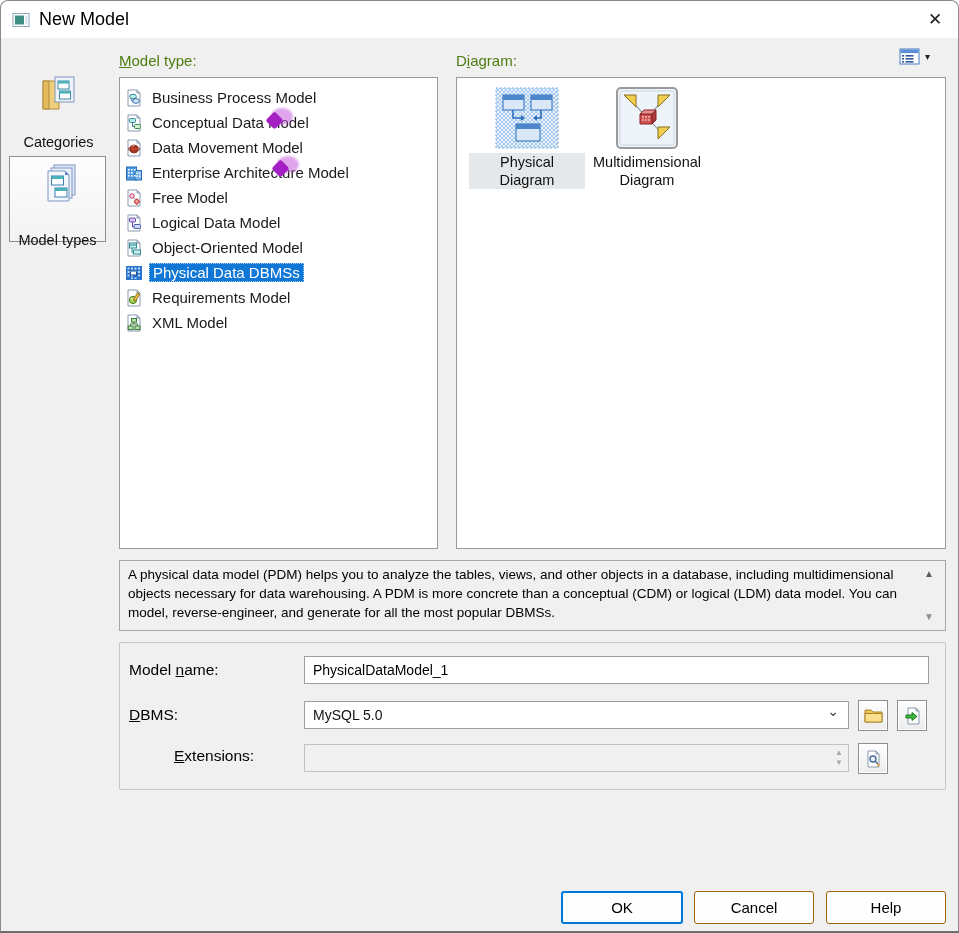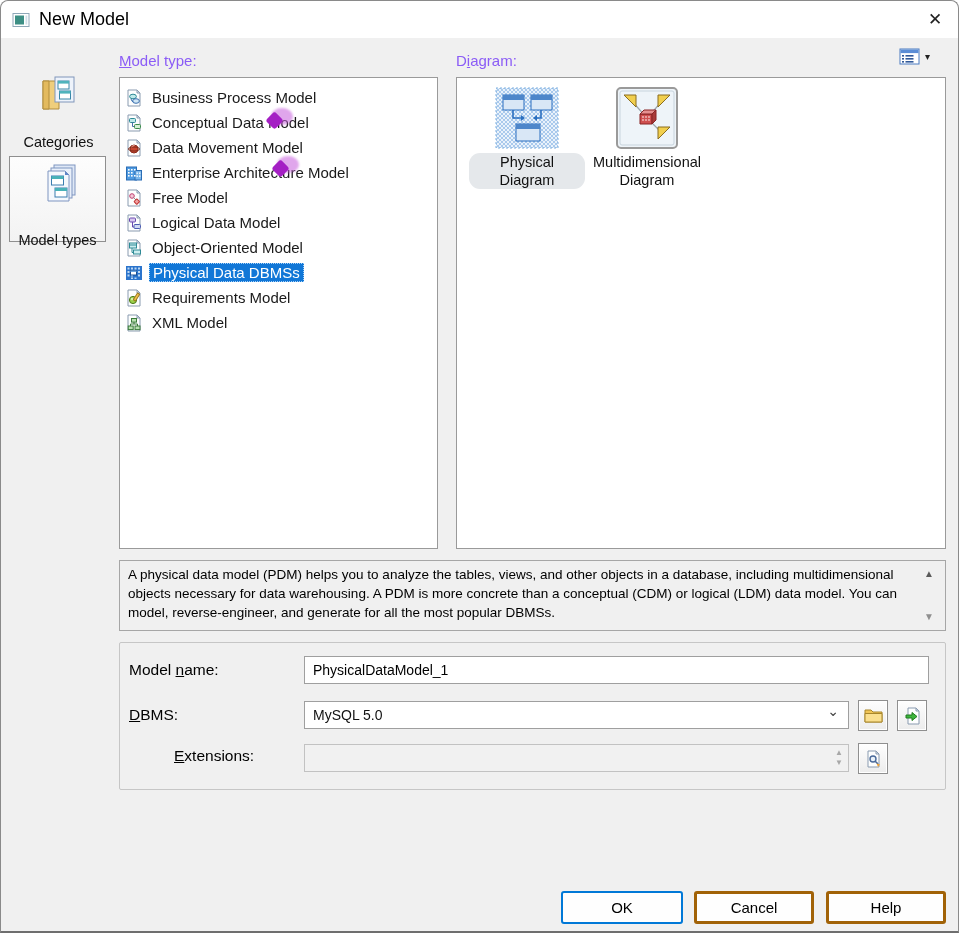--- a/index.html
+++ b/index.html
@@ -11,21 +11,21 @@
     font-size:15px; color:#111;
   }
   
   #titlebar { position:absolute; left:0; top:0; width:100%; height:37px;
     background:#ffffff; border-radius:8px 8px 0 0; display:flex; align-items:center; }
   #title-icon { margin-left:11px; width:18px; height:18px; }
   #title-text { margin-left:9px; font-size:18px; color:#000; }
   #close-btn { position:absolute; right:0; top:0; width:46px; height:36px;
     display:flex; align-items:center; justify-content:center; font-size:17px; color:#222; cursor:default; }
   
-  .sec-label { position:absolute; font-size:15px; color:#8b5cf6; }
+  .sec-label { position:absolute; font-size:15px; color:#4d7c0f; }
   .u { text-decoration:underline; }
   #model-type-label { left:118px; top:51px; }
   #diagram-label { left:455px; top:51px; }
   
   #view-btn { position:absolute; left:898px; top:42px; width:50px; height:26px;
     display:flex; align-items:center; gap:5px; }
   #view-btn .arrow { font-size:10px; color:#222; }
   
   .rail-item { position:absolute; text-align:center; }
   #categories-btn { left:10px; top:66px; width:95px; height:82px; }
@@ -40,21 +40,21 @@
   .mt-row { display:flex; align-items:center; height:25px; padding-left:5px; gap:6px; }
   .mt-row .lbl { font-size:15px; color:#1a1a1a; padding:1px 3px; white-space:nowrap; }
   .mt-row .lbl.sel { background:#1177d7; color:#fff; border:1px dotted #a8d2f8; padding:0 3px; }
   .mt-row svg { flex:0 0 auto; }
   
   #diagbox { position:absolute; left:455px; top:76px; width:490px; height:472px;
     background:#fff; border:1px solid #9a9a9a; }
   .dg-item { position:absolute; top:9px; width:116px; text-align:center; }
   #dg-item-0 { left:12px; }
   #dg-item-1 { left:132px; }
-  .dg-item .dg-lbl { display:inline-block; margin-top:4px; font-size:14.5px; line-height:1.25;border-radius:11px; }
+  .dg-item .dg-lbl { display:inline-block; margin-top:4px; font-size:14.5px; line-height:1.25; }
   .dg-item .dg-lbl.sel { background:#e5e8eb; padding:0 2px; }
   .dg-item svg { display:block; margin:0 auto; }
   
   #descbox { position:absolute; left:118px; top:559px; width:827px; height:71px;
     background:#f0f0f0; border:1px solid #a6a6a6; padding:5px 30px 5px 8px;
     font-size:13.5px; line-height:1.4; color:#000; overflow:hidden; }
   .scroll-arrow { position:absolute; right:9px; width:14px; text-align:center; font-size:10px; }
   #desc-up { top:6px; color:#5a5a5a; }
   #desc-down { bottom:6px; color:#8f8f8f; }
   
@@ -75,21 +75,21 @@
     background:#f1f1f1; border:1px solid #c2c2c2; }
   #ext-spin .spin { position:absolute; right:5px; font-size:8px; color:#a8a8a8; line-height:1; }
   #ext-spin .up { top:4px; } #ext-spin .dn { bottom:4px; }
   .tool-btn { position:absolute; width:30px; height:31px; background:linear-gradient(#fefefe,#ececec);
     border:1px solid #8f8f8f; box-shadow:inset 0 0 0 1px #fff; display:flex; align-items:center; justify-content:center; }
   #dbms-folder-btn { left:857px; top:699px; }
   #dbms-import-btn { left:896px; top:699px; }
   #ext-browse-btn { left:857px; top:742px; }
   
   .btm-btn { position:absolute; top:890px; height:33px; background:#fefefe;
-    border:3px solid #a16207; border-radius:3px; font-size:15px; color:#000;
+    border:1px solid #a16207; border-radius:3px; font-size:15px; color:#000;
     display:flex; align-items:center; justify-content:center; font-family:"Liberation Sans",sans-serif; }
   #ok-btn { left:560px; width:122px; border:2px solid #0078d7; }
   #cancel-btn { left:693px; width:120px; }
   #help-btn { left:825px; width:120px; }
   
   .blob { position:absolute; width:30px; height:26px; pointer-events:none; }
   .blob .halo { position:absolute; left:6px; top:0; width:22px; height:17px;
     background:rgba(199,93,221,0.55); border-radius:50%; filter:blur(1px); }
   .blob .core { position:absolute; left:3px; top:6px; width:13px; height:13px;
     background:#a41fc4; border-radius:3px; transform:rotate(45deg); }

